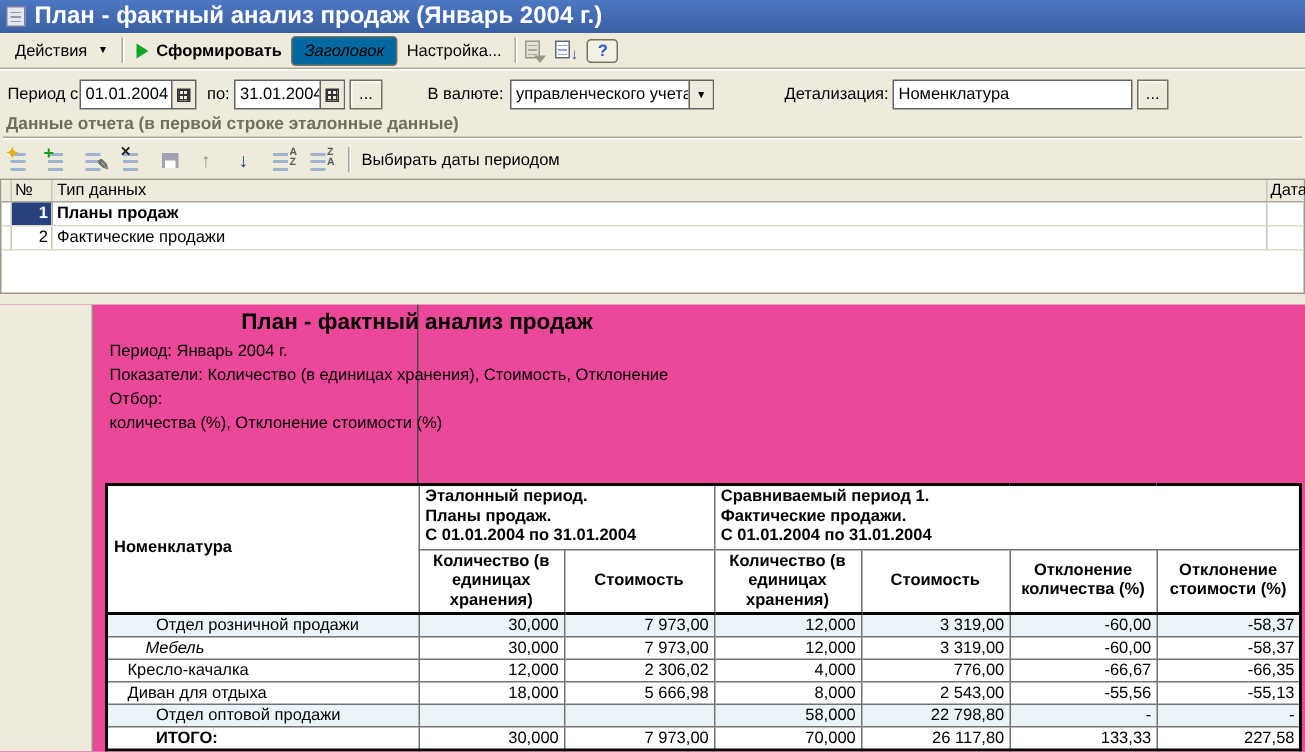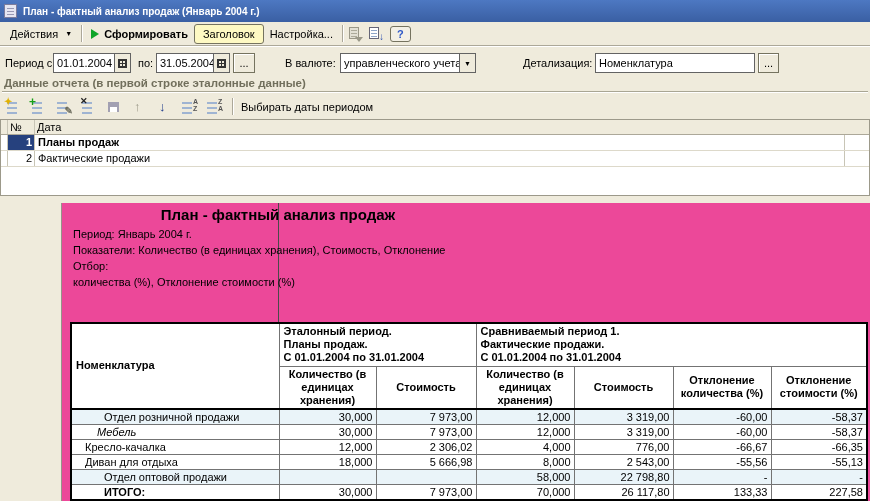--- a/index.html
+++ b/index.html
@@ -8,31 +8,31 @@
     width:870px; height:501px; position:relative; overflow:hidden;
     background:#EFEBDC; font-family:"Liberation Sans", sans-serif; font-size:11px; color:#000;
   }
 
   
   .titlebar{position:absolute;top:0;left:0;width:870px;height:22px;
     background:linear-gradient(#4D78C2,#3A5FA3);display:flex;align-items:center;padding:0 4px;}
   .doc-icon{width:13px;height:14px;background:#E6E6F2;border:1px solid #7C7C9C;margin-right:6px;position:relative;flex:0 0 auto;}
   .doc-icon::after{content:"";position:absolute;left:2px;top:3px;right:2px;height:8px;
     background:repeating-linear-gradient(#9898B4 0 1px,transparent 1px 3px);}
-  .title-text{color:#fff;font-weight:bold;font-size:10px;white-space:nowrap;}
+  .title-text{color:#fff;font-weight:bold;font-size:16px;white-space:nowrap;}
 
   
   .toolbar{position:absolute;top:22px;left:0;width:870px;height:23px;display:flex;align-items:center;padding:0 4px;}
   .groove{position:absolute;top:45px;left:0;width:870px;height:2px;border-top:1px solid #ACA899;border-bottom:1px solid #FFFFFF;}
   .tb-item{display:flex;align-items:center;gap:5px;padding:2px 6px;white-space:nowrap;}
   .tb-item.bold{font-weight:bold;}
   .caret::after{content:"▼";font-size:7px;margin-left:2px;color:#000;}
   .tb-sep{width:1px;height:17px;background:#ACA899;box-shadow:1px 0 0 #fff;margin:0 3px;flex:0 0 auto;}
   .play-icon{width:0;height:0;border-left:8px solid #0EA528;border-top:5px solid transparent;border-bottom:5px solid transparent;}
-  .btn-boxed{border:1px solid #75735F;border-radius:3px;background:#fef9c3;padding:3px 8px;}
+  .btn-boxed{border:1px solid #75735F;border-radius:3px;background:#0369a1;padding:3px 8px;font-style:italic;}
   .help-btn{border:1px solid #75735F;border-radius:3px;background:#F3F0E5;color:#2E58C8;font-weight:bold;padding:1px 6px;margin-left:4px;}
   .icon16{width:16px;height:16px;position:relative;display:inline-block;flex:0 0 auto;margin:0 2px;}
   .page-shape{position:absolute;left:1px;top:1px;width:10px;height:12px;background:#fff;border:1px solid #667;}
   .page-shape.dis{background:#E2E0D4;border-color:#9A9888;}
   .page-shape::after{content:"";position:absolute;left:1px;top:2px;right:1px;height:7px;
     background:repeating-linear-gradient(#8FA6C8 0 1px,transparent 1px 3px);}
   .page-shape.dis::after{background:repeating-linear-gradient(#ACAA9A 0 1px,transparent 1px 3px);}
   .mini-arrow{position:absolute;right:0;bottom:0;font-size:10px;line-height:10px;font-weight:bold;color:#2C50B0;}
   .mini-tri{position:absolute;right:1px;bottom:0;width:0;height:0;border-left:4px solid transparent;border-right:4px solid transparent;border-top:5px solid #9A9888;}
 
@@ -134,21 +134,21 @@
 <div class="filters">
   <span class="flabel" style="left:5px">Период с:</span>
   <div class="field" style="left:53px;width:78px">
     <span class="val">01.01.2004</span>
     <span class="sq-btn">
         <span class="cal-glyph"></span>
       </span>
   </div>
   <span class="flabel" style="left:138px">по:</span>
   <div class="field" style="left:156px;width:74px">
-    <span class="val">31.05.2004</span>
+    <span class="val">31.01.2004</span>
     <span class="sq-btn">
         <span class="cal-glyph"></span>
       </span>
   </div>
   <span class="push-btn" style="left:233px;width:22px">...</span>
   <span class="flabel" style="left:285px">В валюте:</span>
   <div class="field" style="left:340px;width:136px">
     <span class="val">управленческого учета</span>
     <span class="sq-btn dd-glyph"></span>
   </div>
@@ -199,20 +199,21 @@
 A</span>
     </span>
   <span class="tb-sep"></span>
   <span>Выбирать даты периодом</span>
 </div>
 
 <div class="dlist">
   <div class="lrow hdr">
     <span class="c-mark"></span>
     <span class="c-num">№</span>
+    <span class="c-type">Тип данных</span>
     <span class="c-date">Дата</span>
   </div>
   <div class="lrow sel">
     <span class="c-mark"></span>
     <span class="c-num">1</span>
     <span class="c-type">Планы продаж</span>
     <span class="c-date"></span>
   </div>
   <div class="lrow">
     <span class="c-mark"></span>

